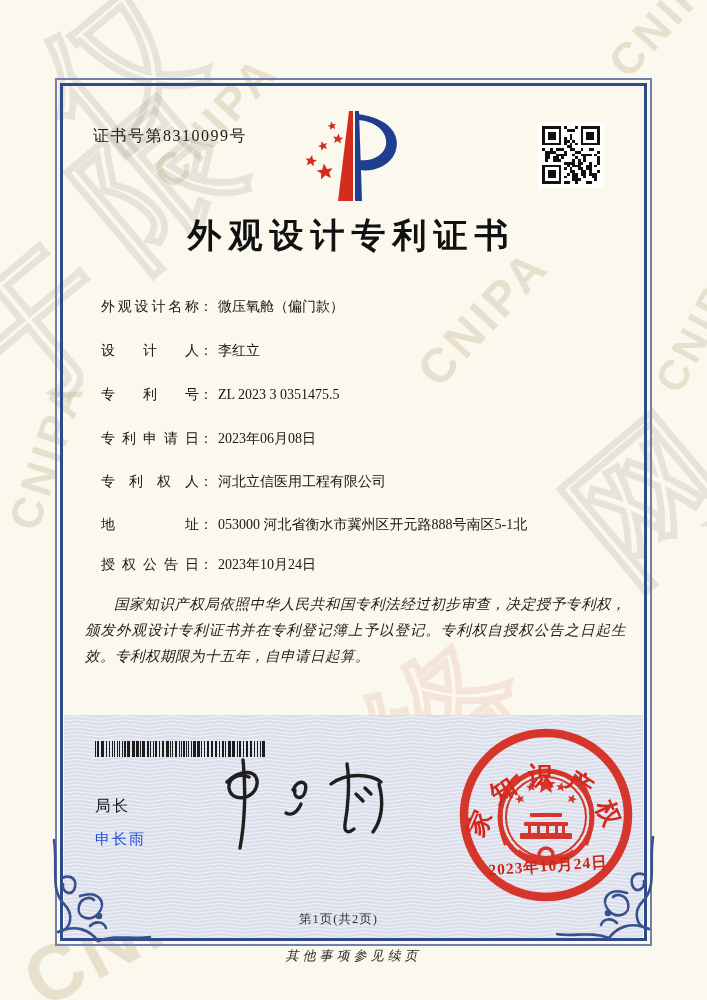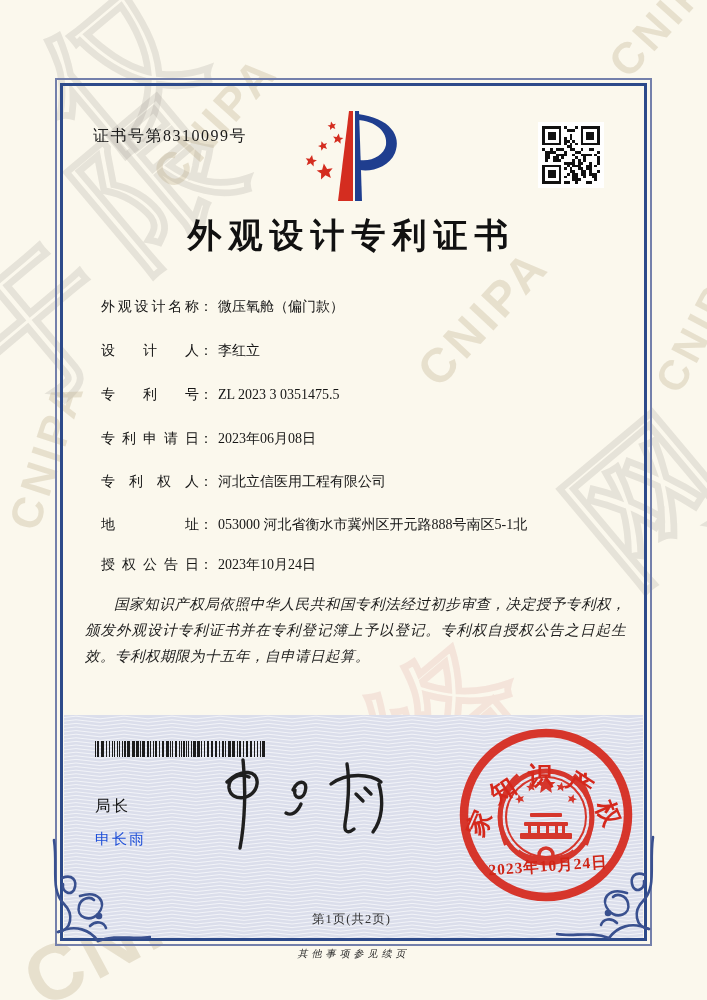--- a/index.html
+++ b/index.html
@@ -48,23 +48,23 @@
   .director-name{left:95px;top:830px;font-size:15px;color:#1d4ed8;z-index:2;
     font-family:"Liberation Sans","DejaVu Sans",sans-serif;letter-spacing:2px;}
   .signature{left:195px;top:750px;z-index:2;}
   .barcode{left:95px;top:741px;z-index:2;}
   
   .seal{left:456px;top:725px;z-index:3;}
   .seal-date{left:468px;top:856px;width:160px;text-align:center;z-index:4;
     color:#cf2517;font-size:15.5px;font-weight:700;letter-spacing:1px;
     transform:rotate(-4deg);}
   
-  .page-info{left:55px;top:911px;width:593px;text-align:center;font-size:12.5px;color:#333;z-index:2;letter-spacing:1px;}
+  .page-info{left:42px;top:911px;width:593px;text-align:center;font-size:12.5px;color:#333;z-index:2;letter-spacing:1px;}
   .footer-note{left:0;top:947px;width:707px;text-align:center;z-index:2;
-    font-style:italic;font-size:10px;letter-spacing:4px;color:#2b2b2b;}
+    font-style:italic;font-size:13px;letter-spacing:4px;color:#2b2b2b;}
   .ornament{z-index:4;}
 </style>
 </head>
 <body>
 
 <span class="wm-cn" style="left:45px;top:-30px;transform:rotate(-40deg);">仅</span>
 <span class="wm-cn" style="left:85px;top:80px;transform:rotate(-40deg);">限</span>
 <span class="wm-cn" style="left:-35px;top:230px;transform:rotate(-40deg);">于</span>
 <span class="wm-cn" style="left:575px;top:400px;transform:rotate(-40deg);">网</span>
 <span class="wm-cn wm-pink" style="left:375px;top:620px;transform:rotate(-40deg);">络</span>

